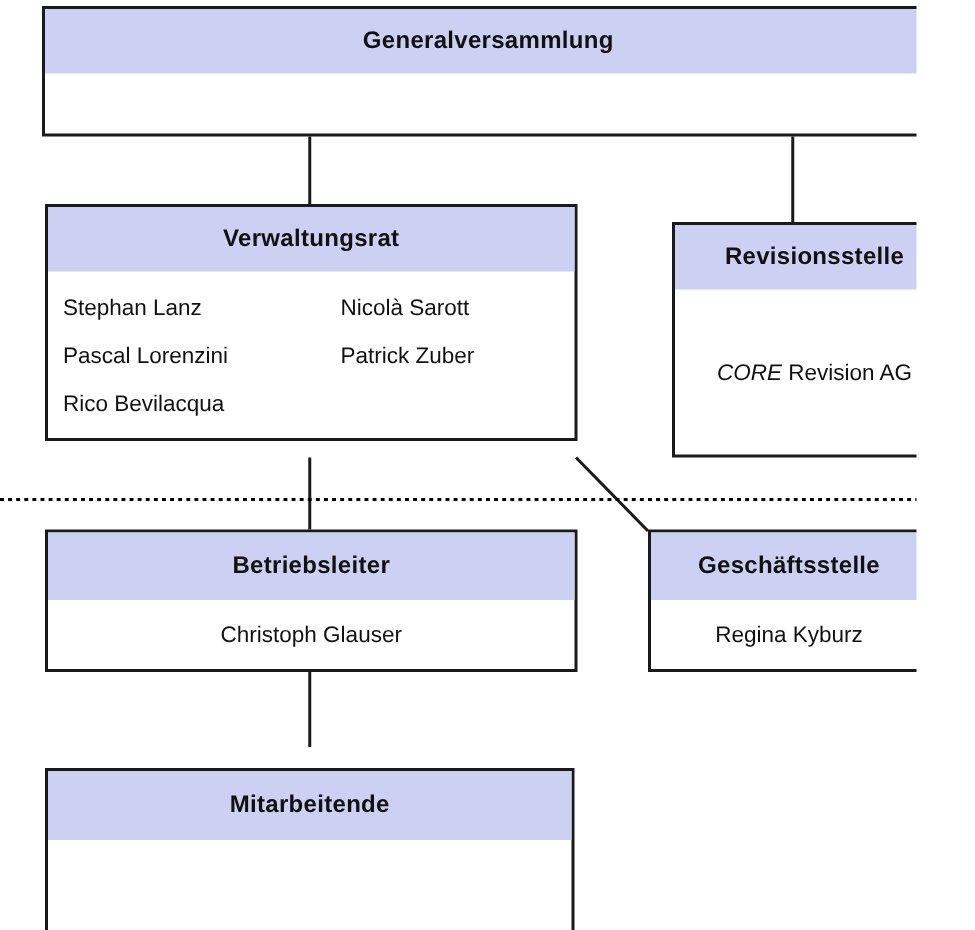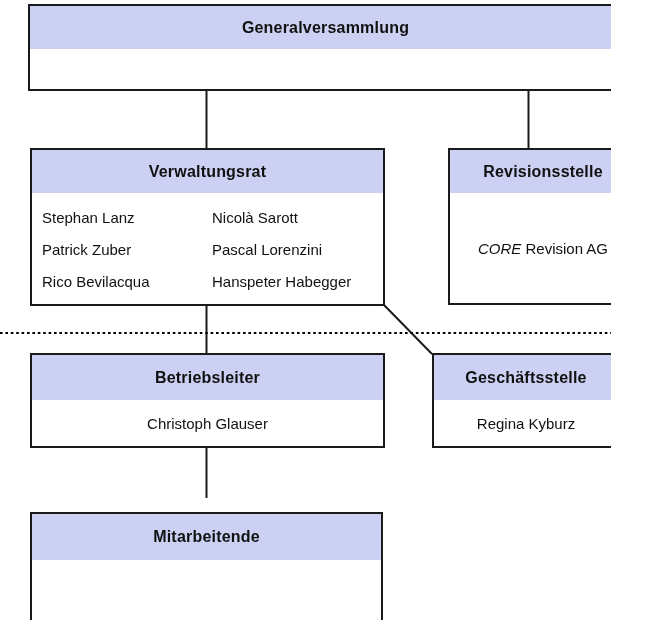--- a/index.html
+++ b/index.html
@@ -47,36 +47,36 @@
   .node-body {
     flex: 1 1 auto;
     display: flex;
     align-items: center;
     justify-content: center;
     font-size: 15px;
   }
   
   .n-general       { left: 28px;  top: 4px;   width: 595px; height: 87px; }
   .n-general .node-header { height: 43px; }
-  .n-verwaltung    { left: 30px;  top: 148px; width: 355px; height: 158px; }
+  .n-verwaltung    { left: 30px;  top: 136px; width: 355px; height: 158px; }
   .n-verwaltung .node-header { height: 43px; }
   .n-revision      { left: 448px; top: 148px; width: 190px; height: 157px; }
   .n-revision .node-header { height: 43px; }
   .n-betrieb       { left: 30px;  top: 353px; width: 355px; height: 95px; }
   .n-betrieb .node-header { height: 45px; }
   .n-geschaeft     { left: 432px; top: 353px; width: 188px; height: 95px; }
   .n-geschaeft .node-header { height: 45px; }
   .n-mitarbeitende { left: 30px;  top: 512px; width: 353px; height: 119px; }
   .n-mitarbeitende .node-header { height: 46px; }
 
   
   .members-grid {
     display: grid;
     grid-template-columns: 170px 1fr;
-    column-gap: 0;
+    column-gap: 15px;
     padding: 9px 6px 6px 10px;
     align-content: start;
     width: 100%;
     height: 100%;
   }
   .members-grid span {
     display: block;
     line-height: 32px;
     font-size: 15px;
     white-space: nowrap;
@@ -101,24 +101,23 @@
     <div class="node-header">Generalversammlung</div>
     <div class="node-body"></div>
   </div>
 
   <div class="node n-verwaltung">
     <div class="node-header">Verwaltungsrat</div>
     <div class="node-body" style="align-items:stretch;justify-content:flex-start;">
       <div class="members-grid">
         <span>Stephan Lanz</span>
         <span>Nicolà Sarott</span>
+        <span>Pascal Lorenzini</span>
         <span>Patrick Zuber</span>
-        <span>Pascal Lorenzini</span>
         <span>Rico Bevilacqua</span>
-        <span>Hanspeter Habegger</span>
       </div>
     </div>
   </div>
 
   <div class="node n-revision">
     <div class="node-header">Revisionsstelle</div>
     <div class="node-body">
       <span class="company-name"><span class="it">CORE</span><span> Revision AG</span></span>
     </div>
   </div>

